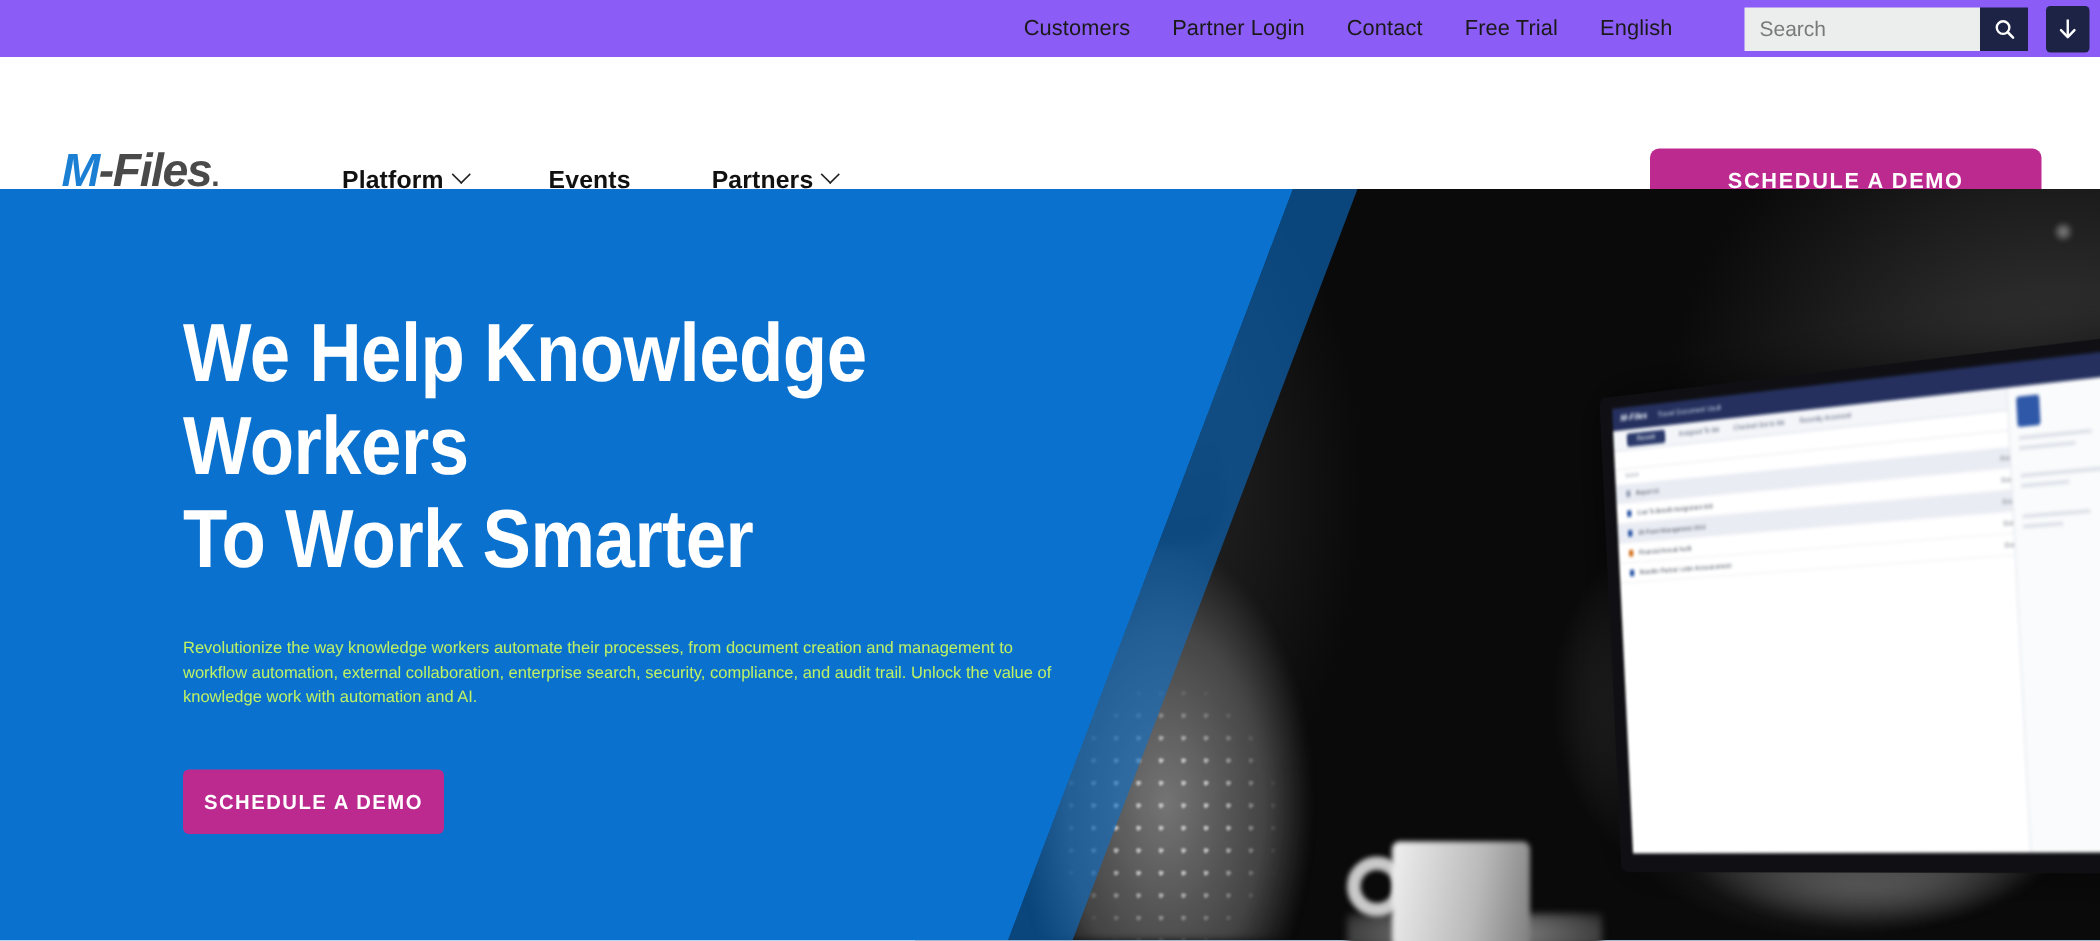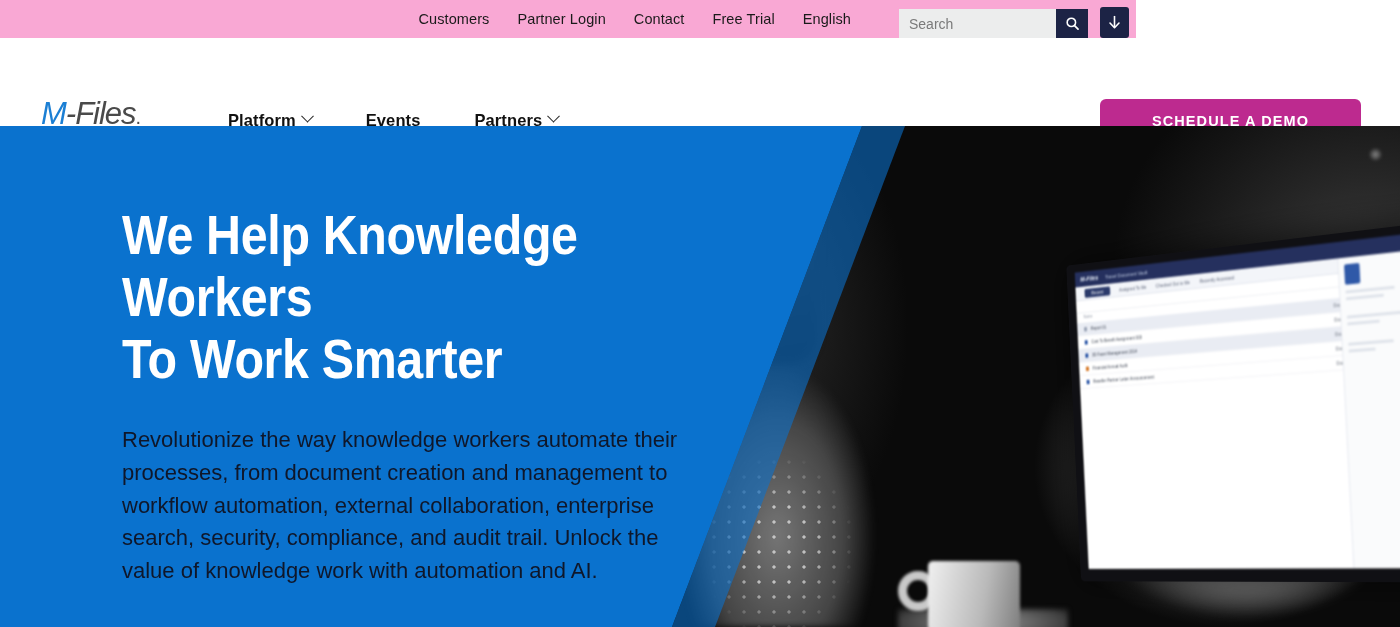--- a/index.html
+++ b/index.html
@@ -6,23 +6,23 @@
   html, body {
     width: 1400px; height: 627px;
     overflow: hidden;
     font-family: "Liberation Sans", sans-serif;
     background: #ffffff;
   }
   .page { position: relative; width: 1400px; height: 627px; overflow: hidden; background:#fff; }
 
   
   .topbar {
-    position: absolute; top: 0; left: 0; width: 1136px; height: 38px;
-    background: #f9a8d4;
-    display: flex; align-items: flex-end; justify-content: flex-end;
+    position: absolute; top: 0; left: 0; width: 1400px; height: 38px;
+    background: #8b5cf6;
+    display: flex; align-items: center; justify-content: flex-end;
   }
   .util-links { display: flex; align-items: center; gap: 0px; }
   .util-link {
     font-size: 14.5px; color: #1a1a1a; text-decoration: none;
     padding: 0 14px; line-height: 38px; white-space: nowrap;
     letter-spacing: .1px; cursor: pointer;
   }
 
   .search-wrap {
     display: flex; align-items: center; margin-left: 34px; margin-right: 6px;
@@ -44,21 +44,21 @@
     margin-left: 6px; margin-right: 7px; cursor: pointer;
   }
 
   
   .mainnav {
     position: absolute; top: 38px; left: 0; width: 1400px; height: 88px;
     background: #ffffff; display: flex; align-items: center;
   }
   .logo {
     position: absolute; left: 41px; top: 60px;
-    font-size: 31px; font-weight: normal; font-style: italic;
+    font-size: 31px; font-weight: bold; font-style: italic;
     letter-spacing: -1px; line-height: 1;
     font-family: "Liberation Sans", sans-serif;
     user-select: none;
   }
   .logo .m { color: #1b7fd4; }
   .logo .rest { color: #4a4a4a; }
   .logo .dot { color: #4a4a4a; font-style: normal; font-size: 20px; }
 
   .navitems {
     position: absolute; left: 228px; top: 38px; height: 88px;
@@ -205,22 +205,22 @@
   }
 
   .hero-content { position: absolute; left: 93px; top: 78px; width: 620px; margin-left: 29px; }
   .hero-title {
     font-size: 55px; line-height: 1.13; font-weight: bold;
     color: #ffffff; letter-spacing: -.4px;
     transform: scaleX(.88); transform-origin: left center;
     white-space: pre-line;
   }
   .hero-sub {
-    margin-top: 34px; font-size: 22px; line-height: 1.48;
-    color: #0f172a; width: 592px;
+    margin-top: 34px; font-size: 11px; line-height: 1.48;
+    color: #bef264; width: 592px;
   }
   .hero-btn {
     margin-top: 40px; width: 174px; height: 43px; border-radius: 4px;
     background: #bd2a8f; border: none; cursor: pointer;
     color: #ffffff; font-size: 13.5px; font-weight: 600; letter-spacing: 1px;
     font-family: "Liberation Sans", sans-serif;
     display: flex; align-items: center; justify-content: center;
   }
 </style>
 </head>

